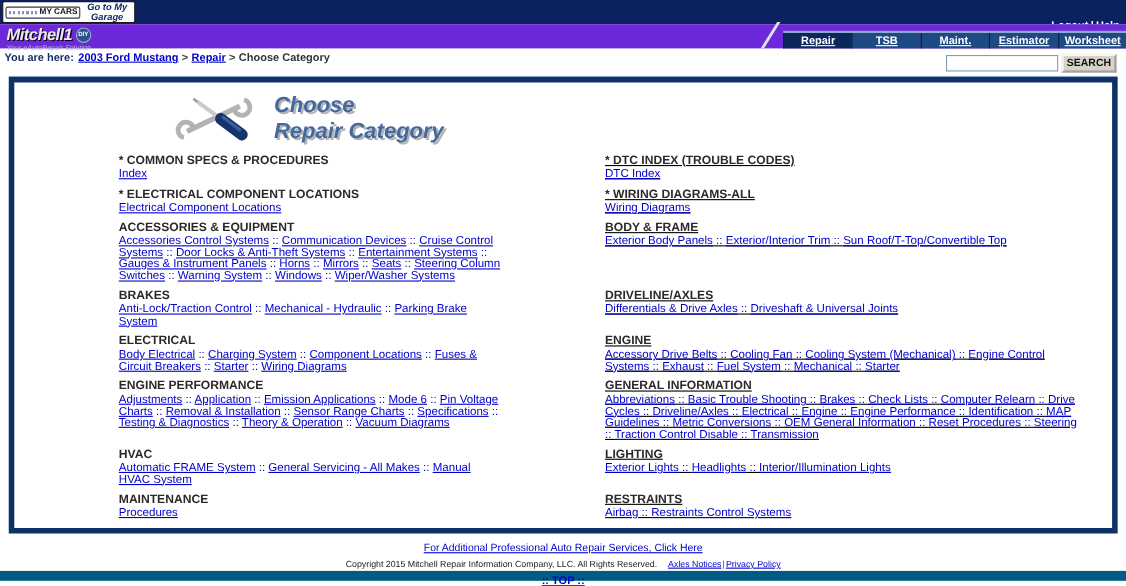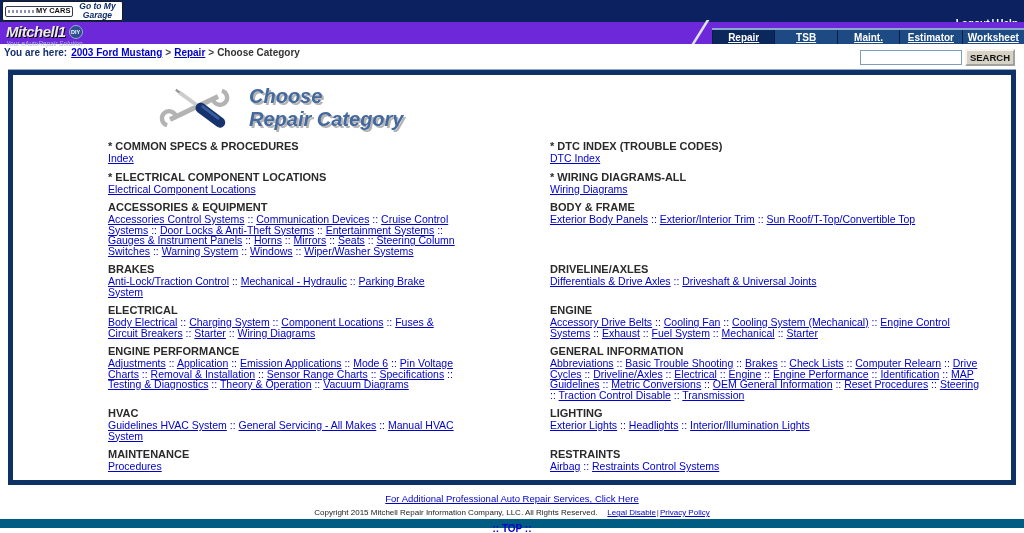--- a/index.html
+++ b/index.html
@@ -46,21 +46,21 @@
   
   .content { margin:0 8px; height:415px; border:5px solid #0e3166; background:#fff; box-shadow:0 -1px 0 #8fa8ce; overflow:hidden; }
   .banner { display:flex; align-items:flex-start; gap:14px; margin:9px 0 0 142px; height:52px; }
   .tools-icon { width:80px; height:48px; flex:none; }
   .banner-text { font-size:20px; font-weight:bold; font-style:italic; color:#44699e; text-shadow:2px 2px 0 #b4b4b4; line-height:23px; padding-top:1px; }
 
   .cat-table { margin-top:5px; }
   .cat-row { display:flex; margin-bottom:8px; }
   .cat-cell { width:50%; }
   .cat-cell.left { padding-left:95px; padding-right:55px; }
-  .cat-cell.right { padding-left:38px; padding-right:32px; }
+  .cat-cell.right { padding-left:38px; padding-right:32px;text-decoration:underline; }
   .cat-header { font-size:11px; font-weight:bold; color:#2a2a2a; line-height:11px; margin-bottom:1px; }
   .cat-links { font-size:10.5px; line-height:10.5px; }
   a.cat-link { color:#0000cc; text-decoration:underline; }
   .cat-sep { color:#0000cc; }
 
   
   .footer { text-align:center; padding-top:3px; height:34px; color:#222; }
   a.footer-link { color:#0000cc; text-decoration:underline; font-size:9.5px; }
   .copyright-line { margin-top:2px; font-size:8px; color:#222; }
   .legal-group { margin-left:10px; }
@@ -192,21 +192,21 @@
             <div class="cat-links"><a class="cat-link">Adjustments</a><span class="cat-sep"> :: </span><a class="cat-link">Application</a><span class="cat-sep"> :: </span><a class="cat-link">Emission Applications</a><span class="cat-sep"> :: </span><a class="cat-link">Mode 6</a><span class="cat-sep"> :: </span><a class="cat-link">Pin Voltage Charts</a><span class="cat-sep"> :: </span><a class="cat-link">Removal &amp; Installation</a><span class="cat-sep"> :: </span><a class="cat-link">Sensor Range Charts</a><span class="cat-sep"> :: </span><a class="cat-link">Specifications</a><span class="cat-sep"> :: </span><a class="cat-link">Testing &amp; Diagnostics</a><span class="cat-sep"> :: </span><a class="cat-link">Theory &amp; Operation</a><span class="cat-sep"> :: </span><a class="cat-link">Vacuum Diagrams</a></div>
           </div>
           <div class="cat-cell right">
             <div class="cat-header">GENERAL INFORMATION</div>
             <div class="cat-links"><a class="cat-link">Abbreviations</a><span class="cat-sep"> :: </span><a class="cat-link">Basic Trouble Shooting</a><span class="cat-sep"> :: </span><a class="cat-link">Brakes</a><span class="cat-sep"> :: </span><a class="cat-link">Check Lists</a><span class="cat-sep"> :: </span><a class="cat-link">Computer Relearn</a><span class="cat-sep"> :: </span><a class="cat-link">Drive Cycles</a><span class="cat-sep"> :: </span><a class="cat-link">Driveline/Axles</a><span class="cat-sep"> :: </span><a class="cat-link">Electrical</a><span class="cat-sep"> :: </span><a class="cat-link">Engine</a><span class="cat-sep"> :: </span><a class="cat-link">Engine Performance</a><span class="cat-sep"> :: </span><a class="cat-link">Identification</a><span class="cat-sep"> :: </span><a class="cat-link">MAP Guidelines</a><span class="cat-sep"> :: </span><a class="cat-link">Metric Conversions</a><span class="cat-sep"> :: </span><a class="cat-link">OEM General Information</a><span class="cat-sep"> :: </span><a class="cat-link">Reset Procedures</a><span class="cat-sep"> :: </span><a class="cat-link">Steering</a><span class="cat-sep"> :: </span><a class="cat-link">Traction Control Disable</a><span class="cat-sep"> :: </span><a class="cat-link">Transmission</a></div>
           </div>
         </div>
         <div class="cat-row">
           <div class="cat-cell left">
             <div class="cat-header">HVAC</div>
-            <div class="cat-links"><a class="cat-link">Guidelines HVAC System</a><span class="cat-sep"> :: </span><a class="cat-link">General Servicing - All Makes</a><span class="cat-sep"> :: </span><a class="cat-link">Manual HVAC System</a></div>
+            <div class="cat-links"><a class="cat-link">Automatic FRAME System</a><span class="cat-sep"> :: </span><a class="cat-link">General Servicing - All Makes</a><span class="cat-sep"> :: </span><a class="cat-link">Manual HVAC System</a></div>
           </div>
           <div class="cat-cell right">
             <div class="cat-header">LIGHTING</div>
             <div class="cat-links"><a class="cat-link">Exterior Lights</a><span class="cat-sep"> :: </span><a class="cat-link">Headlights</a><span class="cat-sep"> :: </span><a class="cat-link">Interior/Illumination Lights</a></div>
           </div>
         </div>
         <div class="cat-row">
           <div class="cat-cell left">
             <div class="cat-header">MAINTENANCE</div>
             <div class="cat-links"><a class="cat-link">Procedures</a></div>
@@ -223,20 +223,20 @@
           <div class="cat-cell right">
             <div class="cat-header">SUSPENSION</div>
           </div>
         </div>
       </div>
   </div>
 
   <div class="footer">
     <div><a class="footer-link">For Additional Professional Auto Repair Services, Click Here</a></div>
     <div class="copyright-line">
-      <span>Copyright 2015 Mitchell Repair Information Company, LLC.  All Rights Reserved.</span><span class="legal-group"><a>Legal Disable</a><span>|</span><a>Privacy Policy</a></span>
+      <span>Copyright 2015 Mitchell Repair Information Company, LLC.  All Rights Reserved.</span><span class="legal-group"><a>Axles Notices</a><span>|</span><a>Privacy Policy</a></span>
     </div>
     <div class="top-link-line"><a class="top-link">:: TOP ::</a></div>
   </div>
 
   <div class="bottombar"></div>
 
 </div>
 
 </body></html>

